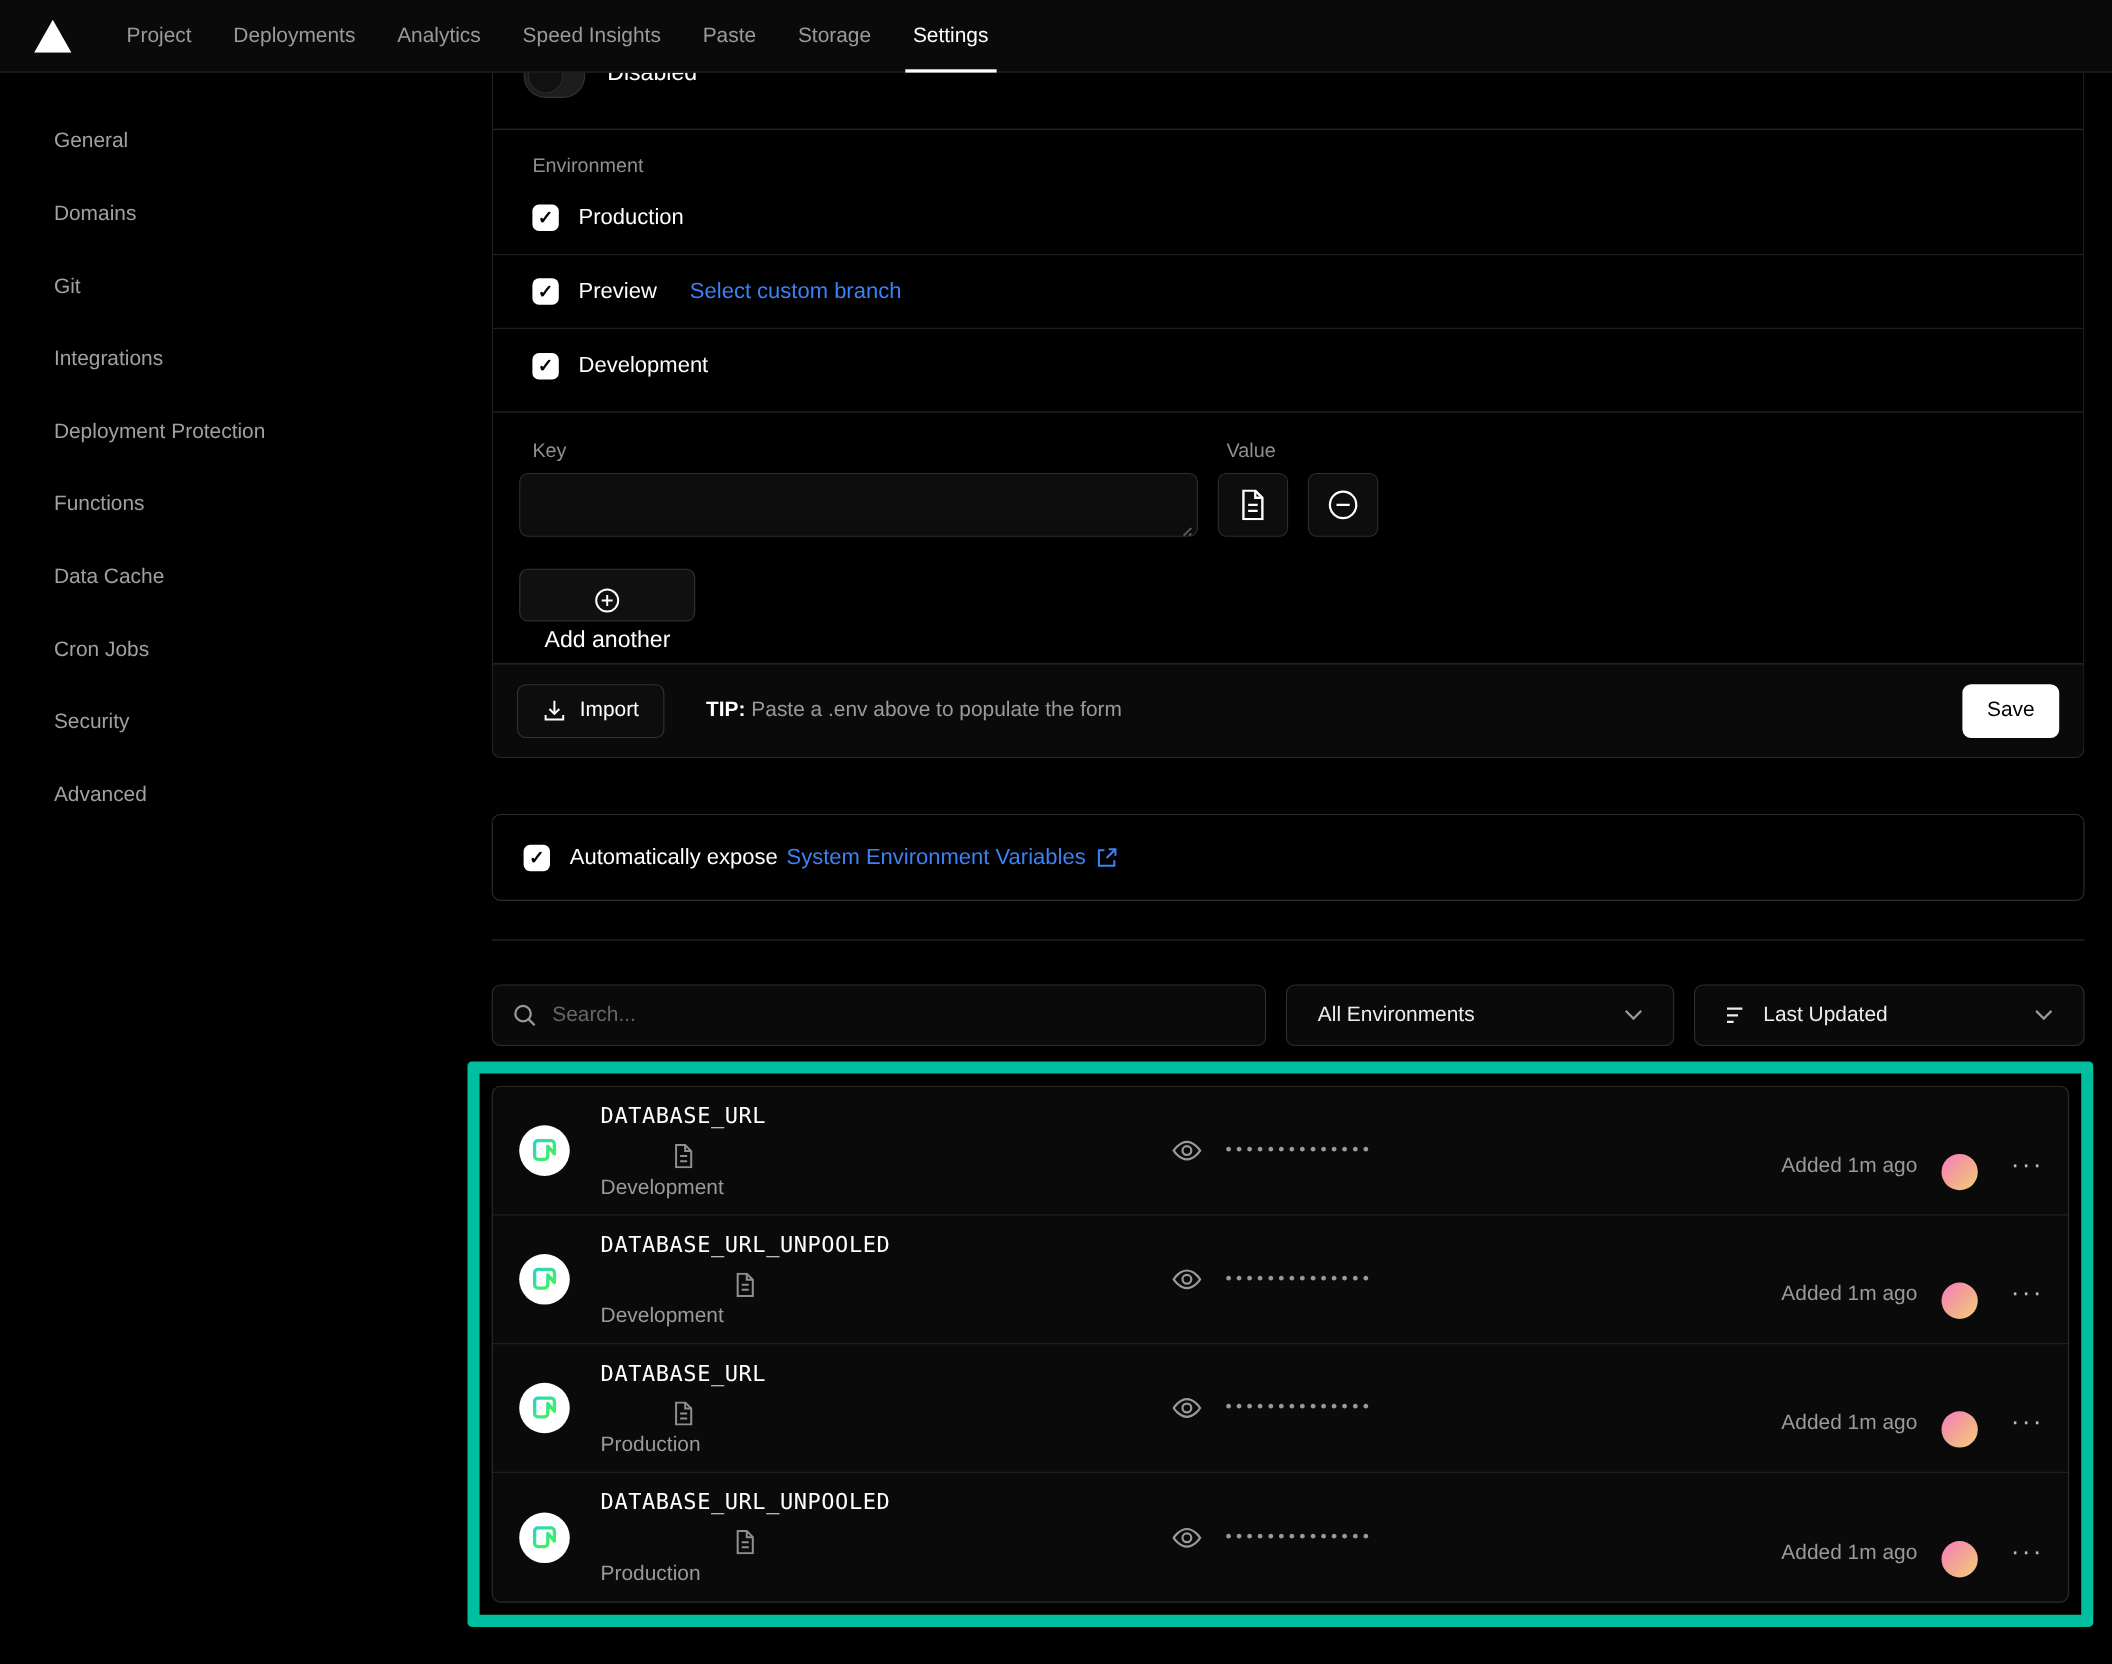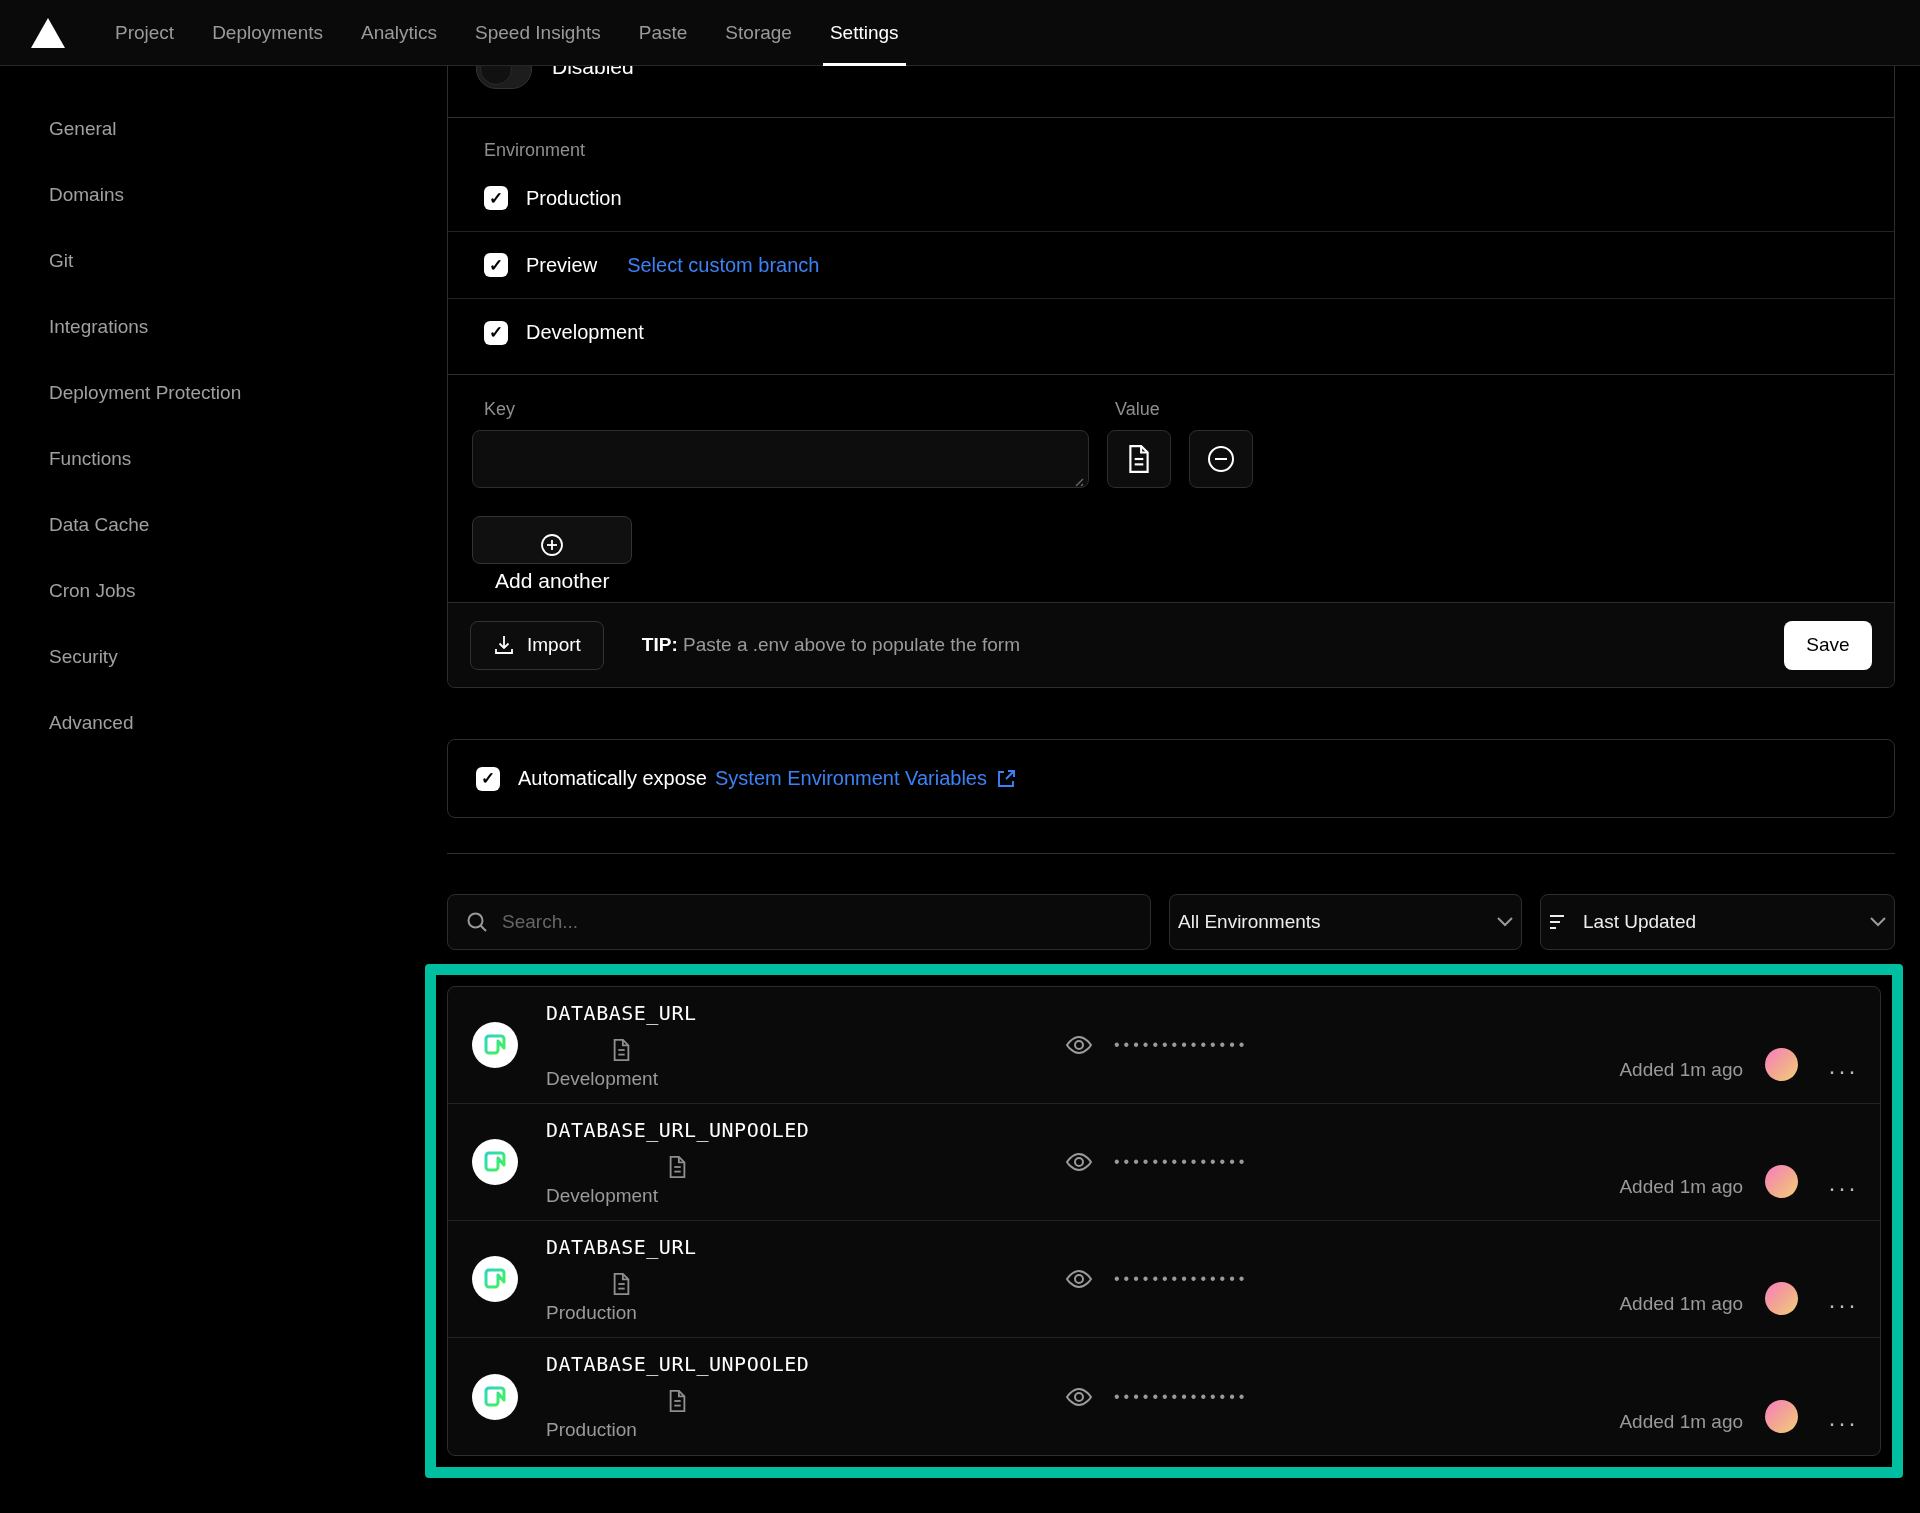--- a/index.html
+++ b/index.html
@@ -89,21 +89,21 @@
   .rule { margin-top:35px; border:none; border-top:1px solid #2e2e2e; }
 
   
   .toolbar { margin-top:40px; display:flex; gap:18px; }
   .search-box { flex:1; height:56px; background:#0a0a0a; border:1px solid #2e2e2e;
                 border-radius:8px; display:flex; align-items:center; padding:0 18px; }
   .search-box input { flex:1; background:transparent; border:none; outline:none;
                 color:#ddd; font-size:19px; margin-left:14px; font-family:inherit; }
   .search-box input::placeholder { color:#666; }
   .select { height:56px; background:#0a0a0a; border:1px solid #2e2e2e; border-radius:8px;
-            display:flex; align-items:center; padding:0 8px; font-size:19px;
+            display:flex; align-items:center; padding:0 28px; font-size:19px;
             color:#ededed; cursor:pointer; }
   .sel-env { width:353px; }
   .sel-sort { width:355px; }
   .select .chev { margin-left:auto; }
   .sort-ic { margin-right:14px; }
 
   
   .highlight { margin:14px -8px 0 -22px; border:11px solid #00BFA0; border-radius:4px;
                padding:11px; }
   .var-card { border:1px solid #2e2e2e; border-radius:8px; background:#0a0a0a;
@@ -112,21 +112,21 @@
              padding:0 24px; }
   .var-row.bordered { border-bottom:1px solid #232323; }
   .neon { width:46px; height:46px; border-radius:50%; background:#fff;
           display:flex; align-items:center; justify-content:center; flex:0 0 auto; }
   .var-info { margin-left:28px; }
   .var-name { font-family:"DejaVu Sans Mono", monospace; font-size:20px; color:#fff;
               letter-spacing:.5px; display:flex; align-items:center; gap:14px;flex-direction:column; }
   .var-env { margin-top:7px; font-size:19px; color:#9a9a9a; }
   .var-mid { position:absolute; left:616px; display:flex; align-items:center; gap:20px; }
   .masked { font-size:16px; letter-spacing:4px; color:#9a9a9a; }
-  .var-right { position:absolute; right:22px; display:flex; align-items:flex-end;margin-top:39px; }
+  .var-right { position:absolute; right:22px; display:flex; align-items:flex-start;margin-top:39px; }
   .added { font-size:19px; color:#9a9a9a; }
   .avatar { width:33px; height:33px; border-radius:50%; margin-left:22px;
             background:linear-gradient(135deg,#f97bc0 0%,#f2a98f 55%,#f3cf7d 100%); }
   .dots3 { margin-left:30px; font-size:24px; color:#bbb; letter-spacing:2px;
            cursor:pointer; line-height:20px; }
 
   .icon { display:inline-flex; align-items:center; justify-content:center; }
 </style>
 </head>
 <body>

